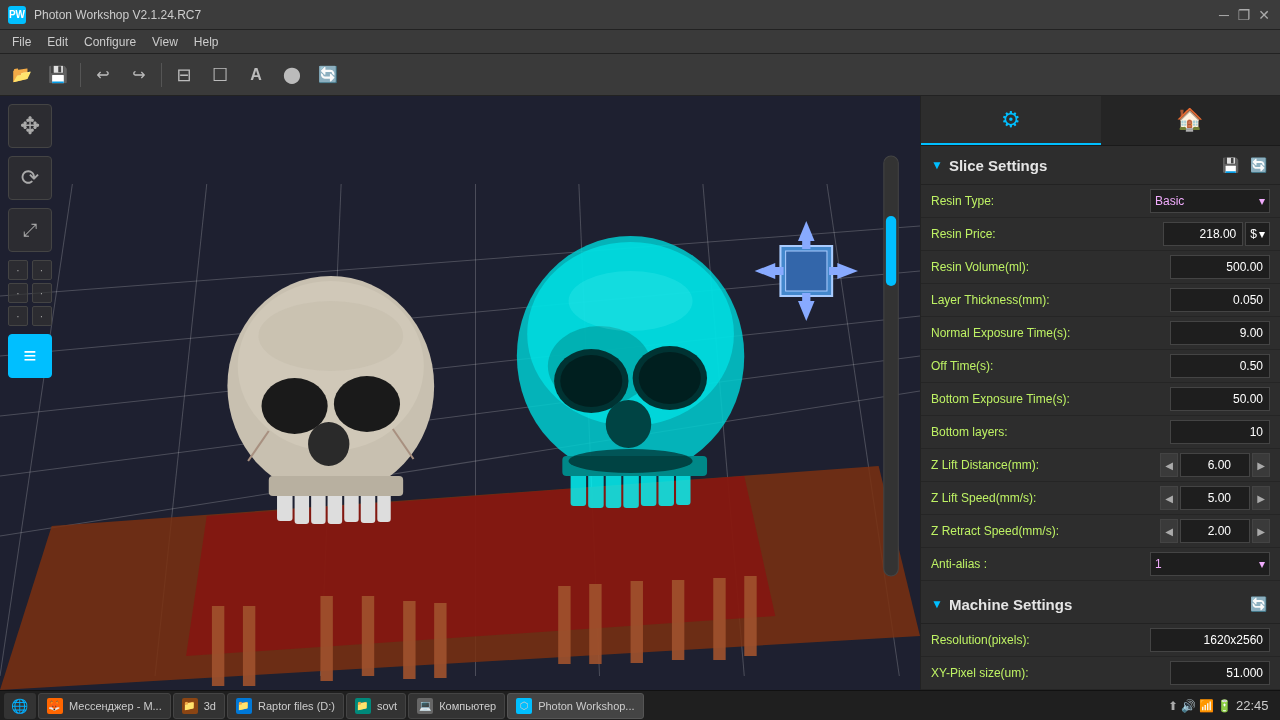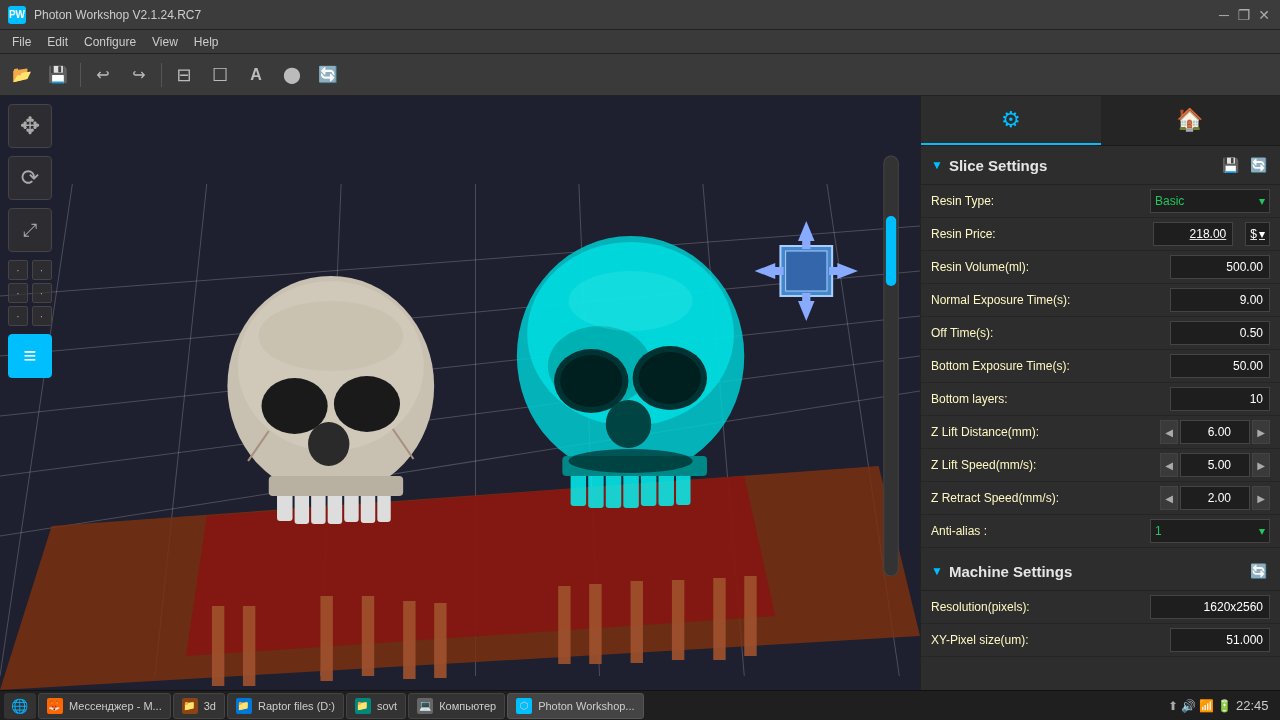--- a/index.html
+++ b/index.html
@@ -243,41 +243,40 @@
     
     .setting-row {
       display: flex;
       align-items: center;
       padding: 4px 10px;
       border-bottom: 1px solid #252525;
       min-height: 30px;
     }
     .setting-label {
       flex: 1;
-      color: #fef9c3;
+      color: #bef264;
       font-size: 12px;
     }
     .setting-value {
       background: #1e1e1e;
       border: 1px solid #444;
       color: #fff;
       font-size: 12px;
       text-align: right;
       padding: 2px 6px;
       min-width: 100px;
       height: 24px;
       display: flex;
       align-items: center;
       justify-content: flex-end;
     }
     .setting-value-with-unit {
       display: flex;
       align-items: center;
-      gap: 12px;
-      text-decoration: underline;
+      gap: 2px;
     }
     .setting-value-with-unit .setting-value {
       min-width: 80px;
     }
     .unit-dropdown {
       background: #1e1e1e;
       border: 1px solid #444;
       color: #fff;
       font-size: 12px;
       padding: 2px 4px;
@@ -285,21 +284,21 @@
       display: flex;
       align-items: center;
       gap: 2px;
       cursor: pointer;
     }
 
     
     .setting-select {
       background: #1e1e1e;
       border: 1px solid #444;
-      color: #22c55e;
+      color: #f0abfc;
       font-size: 12px;
       padding: 2px 4px;
       height: 24px;
       min-width: 120px;
       display: flex;
       align-items: center;
       justify-content: space-between;
       cursor: pointer;
     }
 
@@ -630,20 +629,24 @@
             <span>▾</span>
           </div>
         </div>
       </div>
 
       <div class="setting-row">
         <span class="setting-label">Resin Volume(ml):</span>
         <div class="setting-value">500.00</div>
       </div>
 
+      <div class="setting-row">
+        <span class="setting-label">Layer Thickness(mm):</span>
+        <div class="setting-value">0.050</div>
+      </div>
 
       <div class="setting-row">
         <span class="setting-label">Normal Exposure Time(s):</span>
         <div class="setting-value">9.00</div>
       </div>
 
       <div class="setting-row">
         <span class="setting-label">Off Time(s):</span>
         <div class="setting-value">0.50</div>
       </div>

